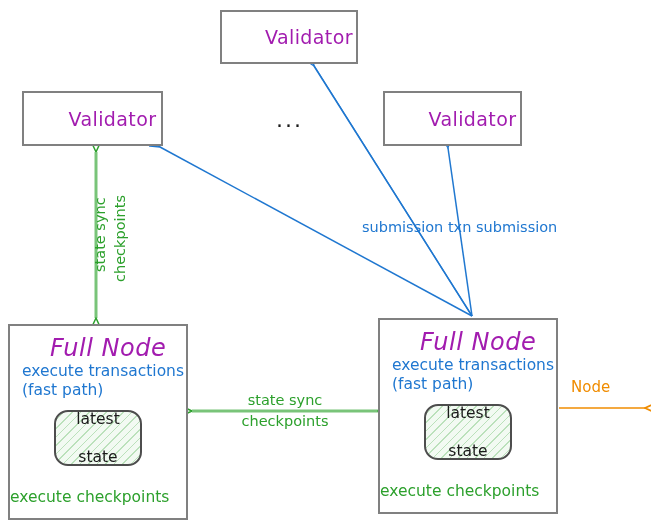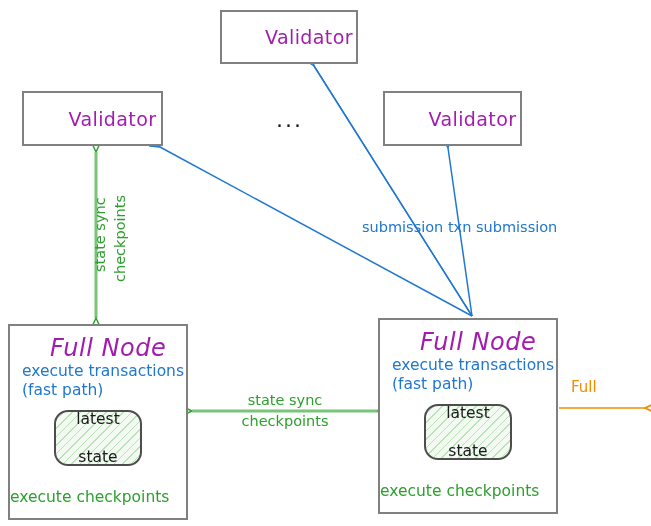--- a/index.html
+++ b/index.html
@@ -202,13 +202,13 @@
 </div>
 
 <div class="rot-label label-green" style="left:92px; top:272px;">state sync</div>
 <div class="rot-label label-green" style="left:112px; top:282px;">checkpoints</div>
 
 <div class="edge-label centered label-green" style="left:220px; top:392px; width:130px;">state sync</div>
 <div class="edge-label centered label-green" style="left:220px; top:413px; width:130px;">checkpoints</div>
 
 <div class="edge-label label-blue" style="left:362px; top:219px;">submission txn submission</div>
 
-<div class="edge-label label-orange" style="left:571px; top:379px; font-size:15px;">Full</div>
+<div class="edge-label label-orange" style="left:571px; top:379px; font-size:15px;">Node</div>
 
 </body></html>

